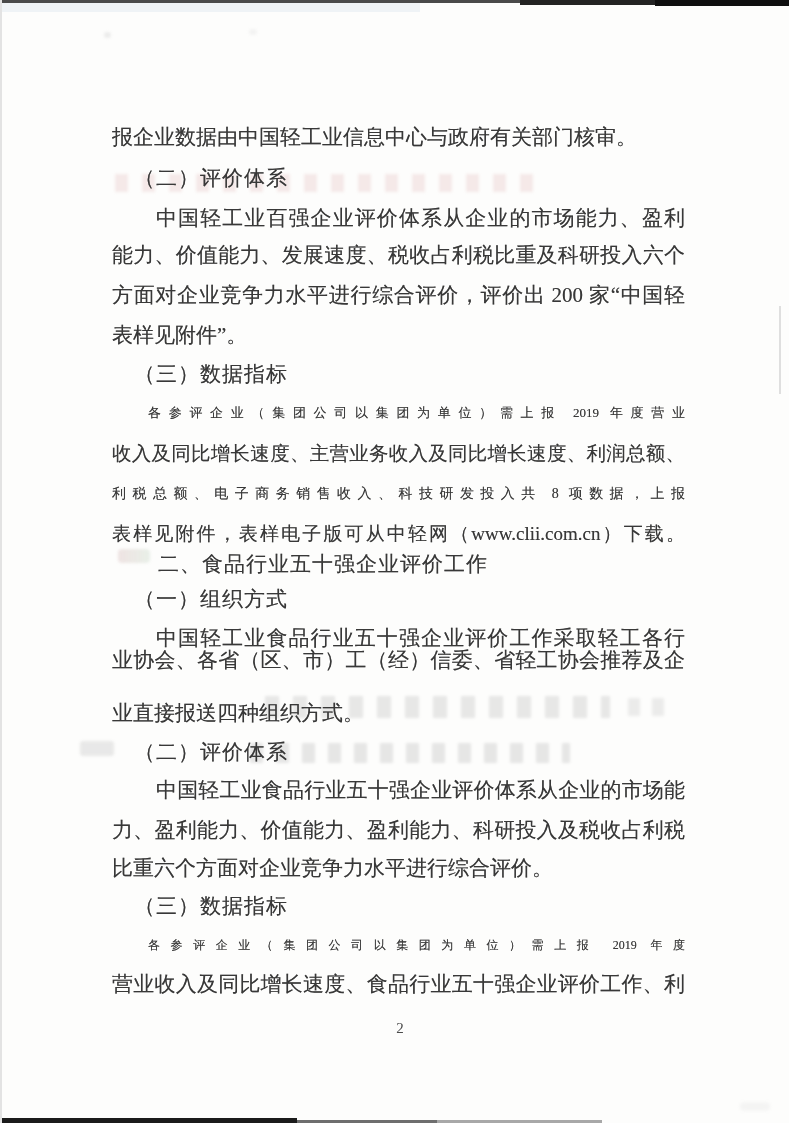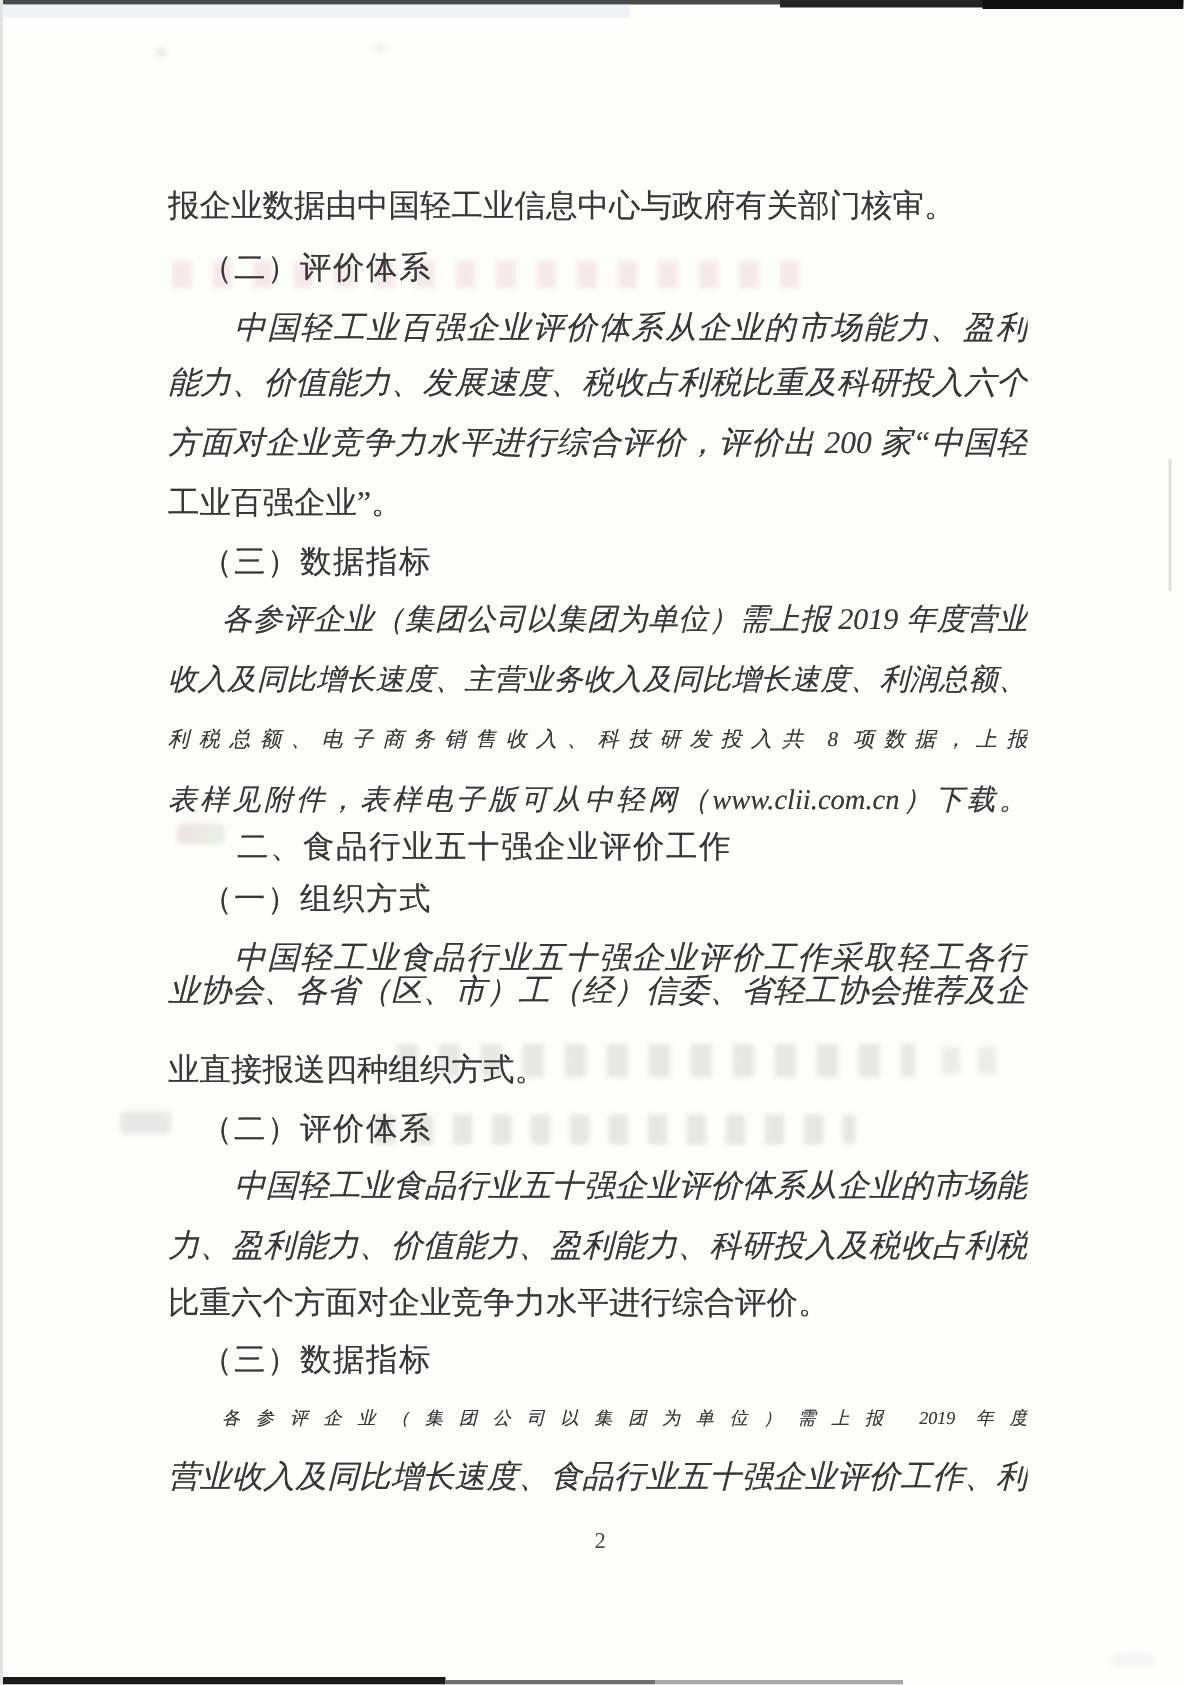--- a/index.html
+++ b/index.html
@@ -36,21 +36,21 @@
   #ghost-6{left:249px;top:29px;width:8px;height:6px;opacity:.4;background:#e2e2e2;border-radius:50%;}
   #ghost-7{left:740px;top:1102px;width:30px;height:9px;opacity:.5;background:#ececec;border-radius:4px;}
   
   .ln{
     position:absolute;height:26px;font-size:21px;line-height:24px;color:#383838;
     white-space:nowrap;letter-spacing:0;
     text-shadow:0 0 .4px rgba(56,56,56,.55);
   }
   .jf{
     left:112px;width:573px;box-sizing:border-box;white-space:normal;overflow:hidden;
-    text-align:justify;text-align-last:justify;font-style:italic;
+    text-align:justify;text-align-last:justify;
   }
   .head{letter-spacing:1px;}
   #page-num{
     position:absolute;left:385px;top:1020px;width:30px;text-align:center;
     font-size:15px;color:#4a4a4a;font-family:"Liberation Serif","DejaVu Serif",serif;
   }
 </style>
 </head>
 <body>
 
@@ -72,23 +72,23 @@
 <div class="ghost" id="ghost-4b"></div>
 <div class="ghost" id="ghost-5"></div>
 <div class="ghost" id="ghost-6"></div>
 <div class="ghost" id="ghost-7"></div>
 
 <div class="ln" style="top:125px;left:112px">报企业数据由中国轻工业信息中心与政府有关部门核审。</div>
 <div class="ln head" style="top:166px;left:134px">（二）评价体系</div>
 <div class="ln jf" style="top:206px;padding-left:44px">中国轻工业百强企业评价体系从企业的市场能力、盈利</div>
 <div class="ln jf" style="top:243px">能力、价值能力、发展速度、税收占利税比重及科研投入六个</div>
 <div class="ln jf" style="top:283px">方面对企业竞争力水平进行综合评价，评价出 200 家“中国轻</div>
-<div class="ln" style="top:323px;left:112px">工业百强企业”。</div>
+<div class="ln" style="top:323px;left:112px">表样见附件”。</div>
 <div class="ln head" style="top:362px;left:134px">（三）数据指标</div>
-<div class="ln jf" style="top:401px;padding-left:36px;font-size:20px">各参评企业（集团公司以集团为单位）需上报 2019 年度营业</div>
+<div class="ln jf" style="top:401px;padding-left:36px;font-size:13px">各参评企业（集团公司以集团为单位）需上报 2019 年度营业</div>
 <div class="ln jf" style="top:442px;font-size:19.5px">收入及同比增长速度、主营业务收入及同比增长速度、利润总额、</div>
 <div class="ln jf" style="top:482px;font-size:14px">利税总额、电子商务销售收入、科技研发投入共 8 项数据，上报</div>
 <div class="ln jf" style="top:522px;font-size:19px">表样见附件，表样电子版可从中轻网（www.clii.com.cn）下载。</div>
 <div class="ln head" style="top:552px;left:158px">二、食品行业五十强企业评价工作</div>
 <div class="ln head" style="top:587px;left:134px">（一）组织方式</div>
 <div class="ln jf" style="top:626px;padding-left:44px">中国轻工业食品行业五十强企业评价工作采取轻工各行</div>
 <div class="ln jf" style="top:648px">业协会、各省（区、市）工（经）信委、省轻工协会推荐及企</div>
 <div class="ln" style="top:701px;left:112px">业直接报送四种组织方式。</div>
 <div class="ln head" style="top:740px;left:134px">（二）评价体系</div>
 <div class="ln jf" style="top:778px;padding-left:44px">中国轻工业食品行业五十强企业评价体系从企业的市场能</div>

